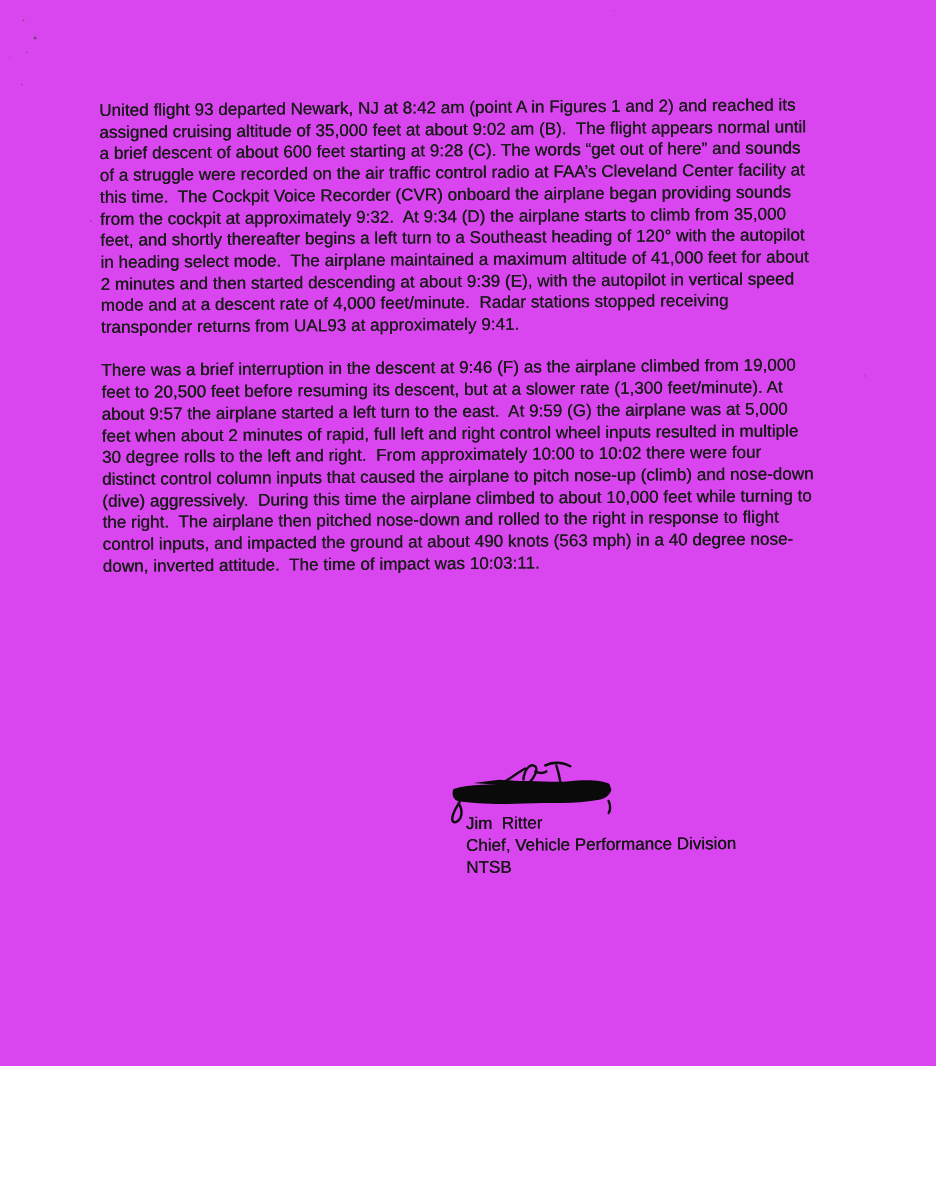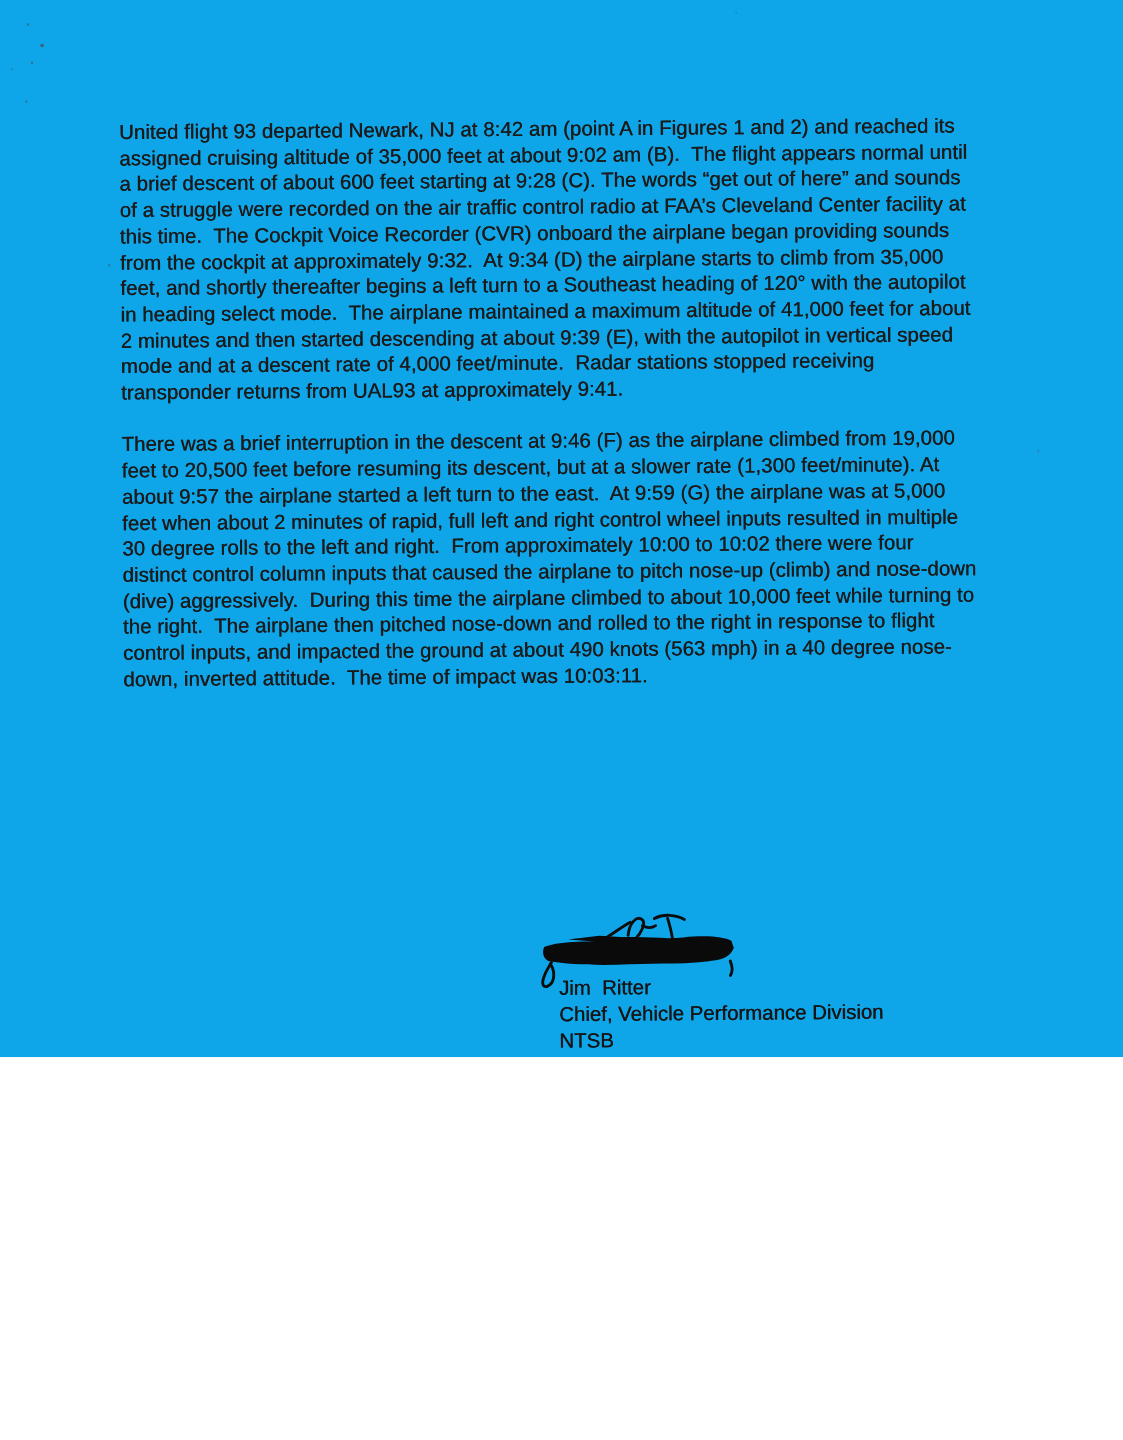--- a/index.html
+++ b/index.html
@@ -3,22 +3,22 @@
 <meta charset="utf-8">
 <style>
   html, body {
     margin: 0;
     padding: 0;
     background: #ffffff;
   }
   .page {
     position: relative;
     width: 936px;
-    height: 881px;
-    background: #0ea5e9;
+    height: 1066px;
+    background: #d946ef;
     overflow: hidden;
     font-family: "Liberation Sans", sans-serif;
     color: #1c1c1c;
     text-decoration: underline;
   }
   
   .scan-tilt {
     position: absolute;
     inset: 0;
     transform: rotate(-0.45deg);

